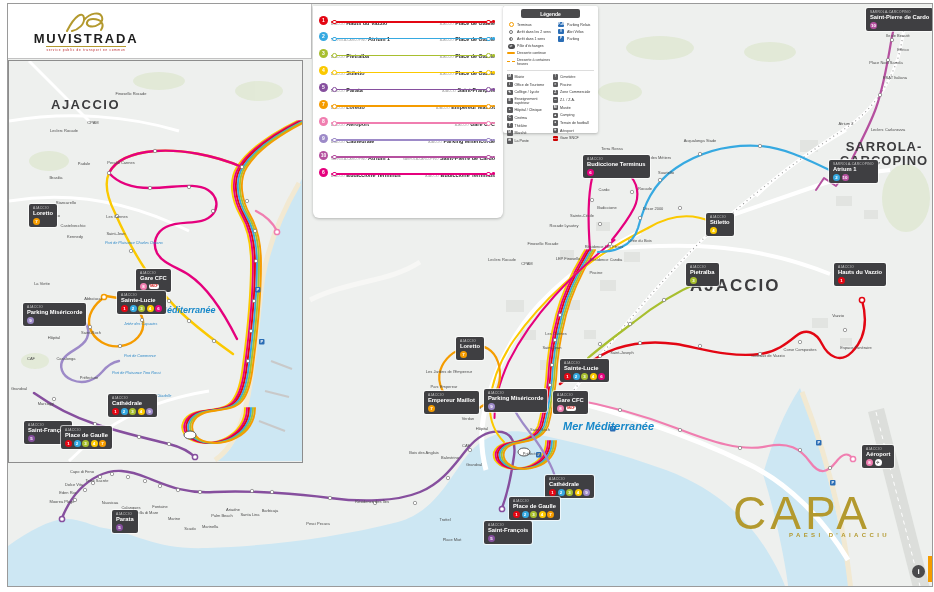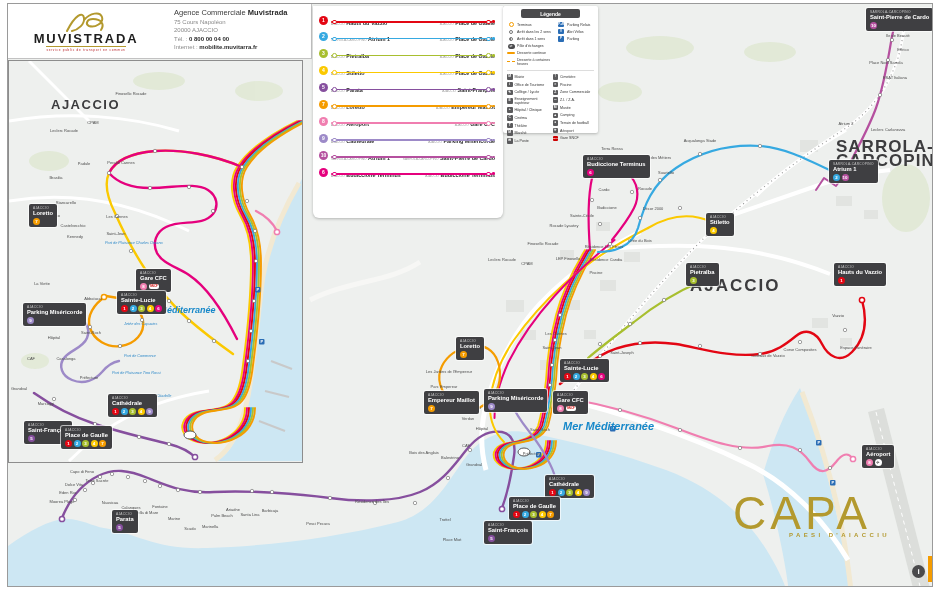--- a/index.html
+++ b/index.html
@@ -10,21 +10,21 @@
   #frame{position:absolute;left:7px;top:3px;width:924px;height:582px;border:1px solid #9a9a9a;z-index:40;pointer-events:none;}
   .strip{position:absolute;background:#fff;z-index:39;}
   
   #base-svg{position:absolute;left:0;top:0;z-index:1;}
   
   .tiny-stop{position:absolute;font-size:4px;line-height:4.4px;color:#4c4c4c;white-space:nowrap;transform:translate(-50%,0);z-index:4;}
   .port-label{position:absolute;font-size:3.8px;font-style:italic;color:#2b87c8;white-space:nowrap;z-index:4;}
   
   .city-big{position:absolute;font-weight:bold;color:#3c3c3e;letter-spacing:2px;z-index:3;}
   .sea-label{position:absolute;font-weight:bold;font-style:italic;color:#1788c9;z-index:3;white-space:nowrap;}
-  .region-big{position:absolute;font-weight:bold;color:#3c3c3e;font-size:17px;line-height:14px;letter-spacing:1px;text-align:center;z-index:3;}
+  .region-big{position:absolute;font-weight:bold;color:#3c3c3e;font-size:13px;line-height:14px;letter-spacing:1px;text-align:center;z-index:3;}
   
   .map-label{position:absolute;background:#3f3f42;color:#fff;padding:2px 4px;border-radius:2px;
              box-shadow:0 0 0 1px rgba(255,255,255,.65);z-index:6;}
   .ml-city{font-size:3.2px;color:#c9c9c9;letter-spacing:.3px;text-transform:uppercase;white-space:nowrap;}
   .ml-name{font-size:5.8px;font-weight:bold;white-space:nowrap;}
   .ml-badges{margin-top:1.5px;display:flex;gap:1.5px;align-items:center;}
   .ml-badge{display:inline-block;width:7px;height:7px;border-radius:50%;color:#fff;font-size:4.4px;font-weight:bold;
             text-align:center;line-height:7px;}
   .ml-sncf{display:inline-block;background:#fff;color:#c00;font-size:2.8px;font-weight:bold;border-radius:2px;padding:1px 1.5px;line-height:3px;}
   .ml-plane{display:inline-block;width:7px;height:7px;border-radius:50%;background:#fff;color:#222;font-size:4.5px;line-height:7px;text-align:center;}
@@ -663,36 +663,20 @@
   </div>
 
   <div id="header">
     <div id="logo-block">
       <svg width="66" height="22" viewBox="0 0 66 22">
         <path d="M14 20 C22 4 30 0 31 7 C32 13 25 19 19 20 M31 9 C37 2 47 0 49 6 C51 12 42 17 36 15 C32 13 34 8 40 8 C48 8 52 13 48 19" fill="none" stroke="#b3992e" stroke-width="2" stroke-linecap="round"></path>
       </svg>
       <div id="brand">MUVISTRADA</div>
       <div id="tagline">service public de transport en commun</div>
     </div>
-    <div id="agency">
-      <div class="ttl">
-        <span>Agence Commerciale</span>
-        <b>Muvistrada</b>
-      </div>
-      <div>75 Cours Napoléon</div>
-      <div>20000 AJACCIO</div>
-      <div>
-        <span>Tél. :</span>
-        <b>0 800 00 04 00</b>
-      </div>
-      <div>
-        <span>Internet :</span>
-        <b>mobilite.muvitarra.fr</b>
-      </div>
-    </div>
   </div>
 
   <div id="index-panel">
     <div id="index-rows">
         <div class="idx-row">
           <div class="idx-badge" style="background: rgb(227, 6, 19);">1</div>
           <div class="idx-texts">
             <span class="idx-end"><span class="idx-city">AJACCIO</span><span class="idx-name">Hauts du Vazzio</span></span>
             <span class="idx-end to"><span class="idx-city">AJACCIO</span><span class="idx-name">Place de Gaulle</span></span>
           </div>

